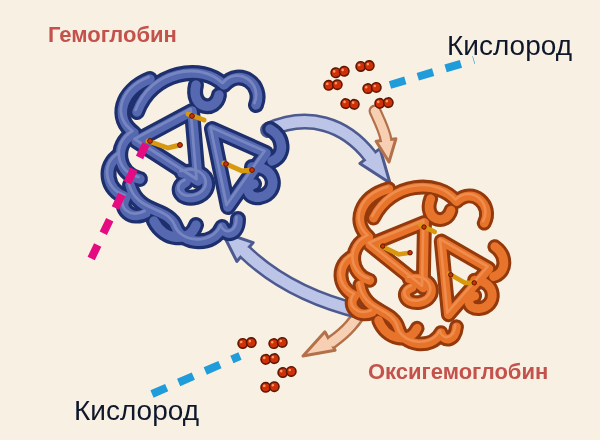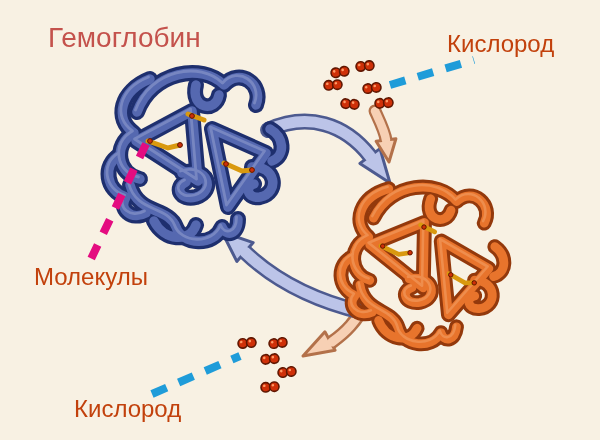--- a/index.html
+++ b/index.html
@@ -4,22 +4,22 @@
 <style>
   html,body{margin:0;padding:0;background:#ffffff;}
   #stage{
     position:relative;
     width:600px;height:440px;
     background:#f8f1e3;
     overflow:hidden;
     font-family:"Liberation Sans","DejaVu Sans",sans-serif;
   }
   #art{position:absolute;left:0;top:0;width:600px;height:440px;}
-  .lbl{position:absolute;white-space:nowrap;color:#c2410c;font-size:24px;line-height:1.1;}
-  .lbl-title{font-weight:normal;font-size:28px;color:#c4524c;}
+  .lbl{position:absolute;white-space:nowrap;color:#0f172a;font-size:28px;line-height:1.1;}
+  .lbl-title{font-weight:bold;font-size:22px;color:#c4524c;}
   #label-hemoglobin{left:48px;top:23px;}
   #label-oxygen-top{left:447px;top:31px;}
   #label-oxyhemoglobin{left:368px;top:360px;}
   #label-oxygen-bottom{left:74px;top:396px;}
   #label-heme{left:8px;top:262px;width:166px;text-align:center;white-space:normal;line-height:30px;}
 </style>
 </head>
 <body>
 
 <div id="stage">
@@ -153,19 +153,20 @@
       <use href="#o2d" xlink:href="#o2d" transform="translate(287,372) rotate(-7)"></use>
       <use href="#o2d" xlink:href="#o2d" transform="translate(270,387) rotate(-4)"></use>
     </g>
   </svg>
 
   <div id="label-hemoglobin" class="lbl lbl-title">Гемоглобин</div>
 
   <div id="label-oxygen-top" class="lbl">Кислород</div>
 
   <div id="label-heme" class="lbl">
-    <span>Молекулы</span><br>
+    <br>
     <br>
   </div>
 
   <div id="label-oxygen-bottom" class="lbl">Кислород</div>
 
+  <div id="label-oxyhemoglobin" class="lbl lbl-title">Оксигемоглобин</div>
 </div>
 
 </body></html>

